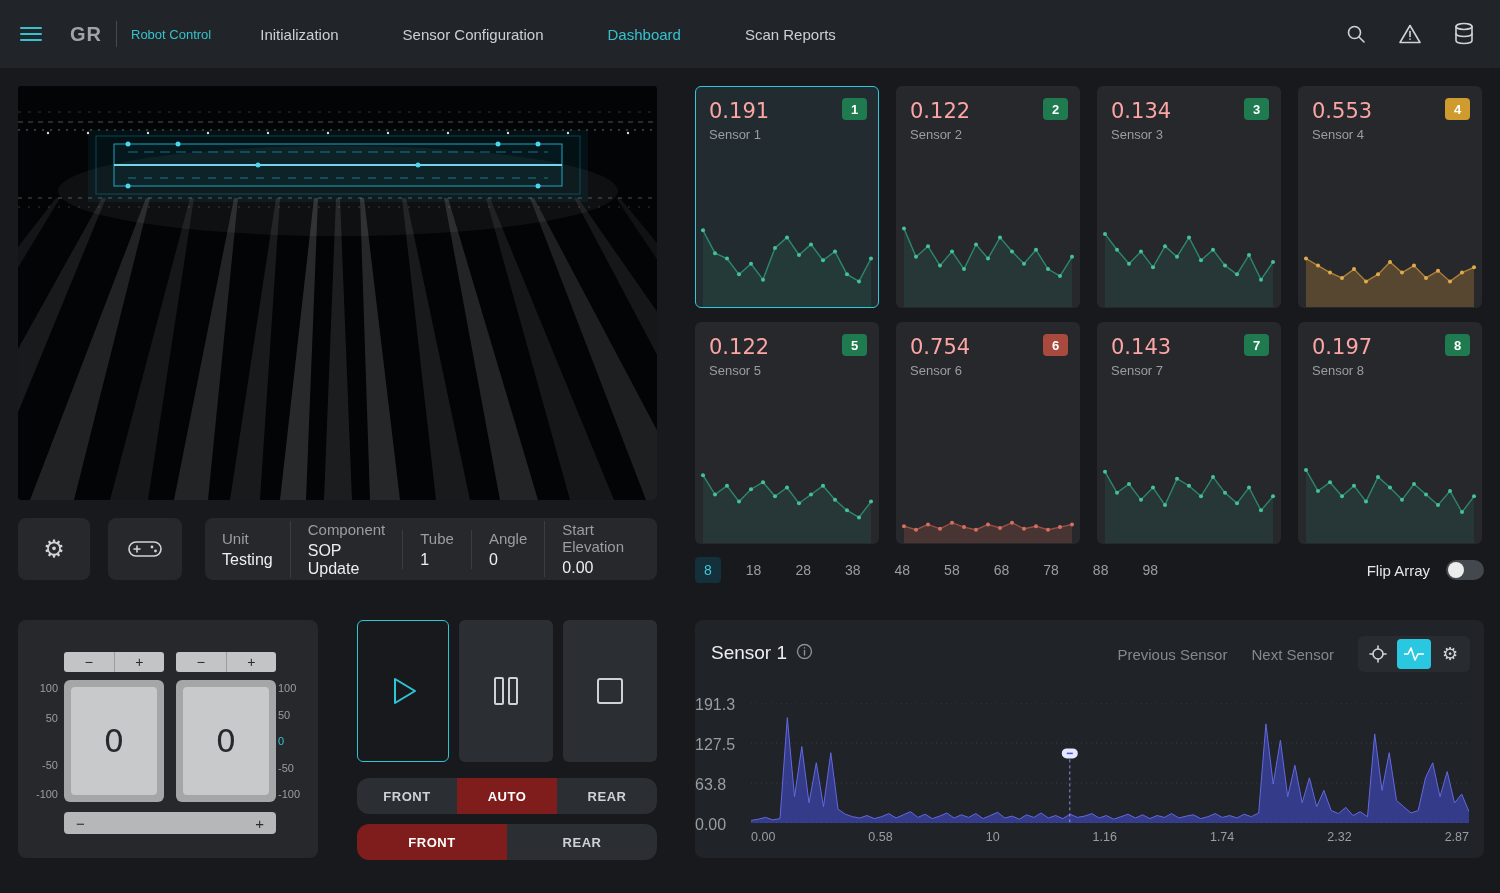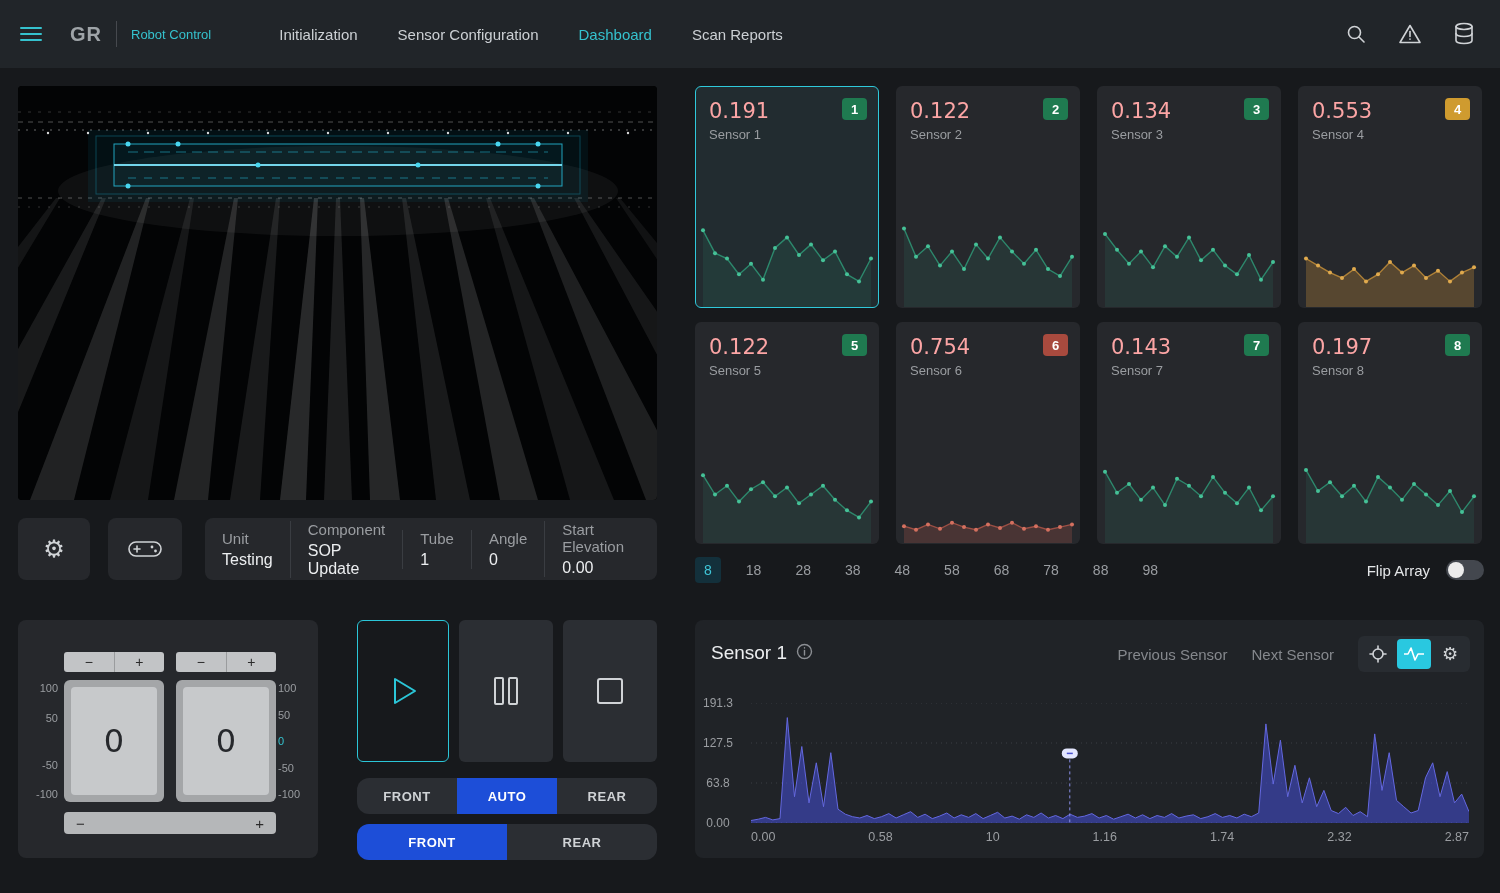--- a/index.html
+++ b/index.html
@@ -8,21 +8,21 @@
   #app{position:relative;width:1500px;height:893px;background:#17191c;overflow:hidden}
   [data-interactable="true"]{cursor:pointer}
 
   
   .topnav{position:absolute;top:0;left:0;right:0;height:68px;background:#212529;display:flex;align-items:center;z-index:5}
   .hamburger{margin-left:20px;width:22px;display:flex;flex-direction:column;gap:4px}
   .hamburger span{display:block;height:2px;border-radius:1px;background:#35c2ce}
   .logo{margin-left:28px;font-size:20px;font-weight:bold;letter-spacing:1px;color:#9fa4a8}
   .logo-divider{width:1px;height:26px;background:#46494e;margin:0 14px}
   .brand{font-size:13px;color:#35c2ce}
-  .nav-items{display:flex;gap:40px;margin-left:68px}
+  .nav-items{display:flex;gap:64px;margin-left:49px}
   .nav-item{font-size:15px;color:#ccd0d4;text-decoration:none}
   .nav-item.active{color:#35c2ce}
   .nav-icons{position:absolute;right:24px;display:flex;gap:30px;align-items:center}
   .nav-icon{width:24px;height:24px;display:flex;align-items:center;justify-content:center}
   .nav-icon svg{stroke:#d0d3d6;fill:none;stroke-width:1.6;stroke-linecap:round;stroke-linejoin:round}
 
   
   .video-feed{position:absolute;left:18px;top:86px;width:639px;height:414px;background:#000;border-radius:4px;overflow:hidden}
 
   
@@ -75,36 +75,36 @@
   .transport{position:absolute;left:357px;top:620px;width:300px;height:242px}
   .tp-btn{position:absolute;top:0;width:92px;height:142px;border-radius:6px;background:#2b2e33;display:flex;align-items:center;justify-content:center}
   #play-btn{left:0;width:92px;background:transparent;border:1.5px solid #2bc6d8}
   #pause-btn{left:102px;width:94px}
   #stop-btn{left:206px;width:94px}
   .tp-btn svg{fill:none;stroke-width:2;stroke-linejoin:round}
   .seg-row{position:absolute;left:0;width:300px;height:36px;display:flex;border-radius:12px;overflow:hidden}
   .seg-row.row1{top:158px}
   .seg-row.row2{top:204px}
   .seg{flex:1;background:#2b2e33;color:#d0d3d6;font-size:13px;font-weight:bold;letter-spacing:.5px;display:flex;align-items:center;justify-content:center}
-  .seg.active{background:#1d4ed8;color:#fff}
+  .seg.active{background:#7f1d1d;color:#fff}
 
   
   .chart-panel{position:absolute;left:695px;top:620px;width:789px;height:238px;background:#202327;border-radius:8px}
   .cp-title-wrap{position:absolute;left:16px;top:22px;display:flex;align-items:center;gap:9px}
   .cp-title{font-size:19px;color:#eceef0}
   .cp-controls{position:absolute;right:14px;top:16px;display:flex;align-items:center;gap:24px}
   .cp-link{font-size:15px;color:#85888d}
   .icon-group{background:#282c31;border-radius:6px;padding:3px;display:flex;gap:2px}
   .icon-btn{width:34px;height:30px;display:flex;align-items:center;justify-content:center;border-radius:4px}
   .icon-btn.active{background:#29c8e0}
   .icon-btn svg{stroke:#cfd2d6;fill:none;stroke-width:1.6;stroke-linecap:round;stroke-linejoin:round}
   .icon-btn.active svg{stroke:#fff}
   .icon-btn .glyph-icon{font-size:18px}
   .ylabs{position:absolute;left:0;top:76px;width:46px;height:134px}
-  .ylab{position:absolute;right:0;width:46px;text-align:center;font-size:12px;color:#9a9da1}
+  .ylab{position:absolute;right:0;width:46px;text-align:left;font-size:16px;color:#9a9da1}
   .ylab:nth-child(1){top:0}.ylab:nth-child(2){top:40px}.ylab:nth-child(3){top:80px}.ylab:nth-child(4){top:120px}
   #main-chart{position:absolute;left:56px;top:83px}
   .xlabs{position:absolute;left:56px;top:210px;width:718px;display:flex;justify-content:space-between;font-size:12.5px;color:#9a9da1}
   .info-icon svg{stroke:#8b8e93;fill:none;stroke-width:1.4;stroke-linecap:round}
 </style>
 </head>
 <body>
 
 <div id="app" data-interactable="false">
 

